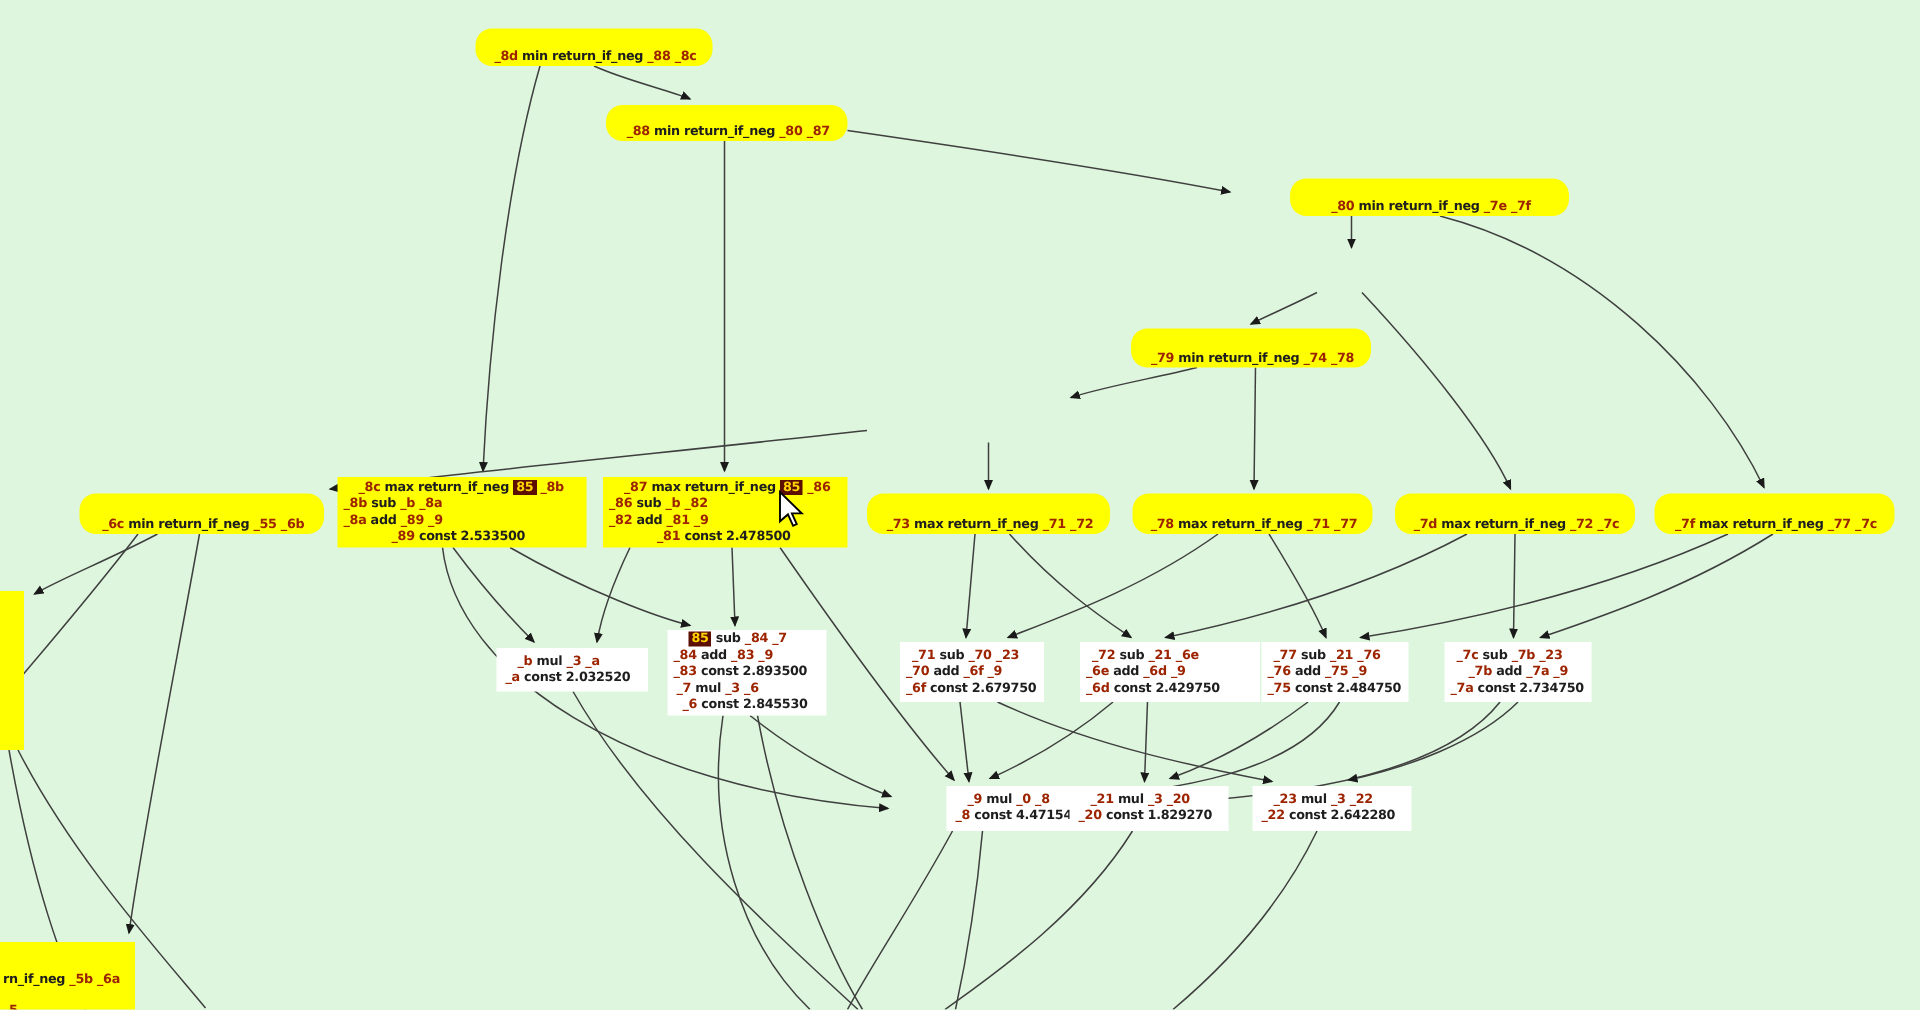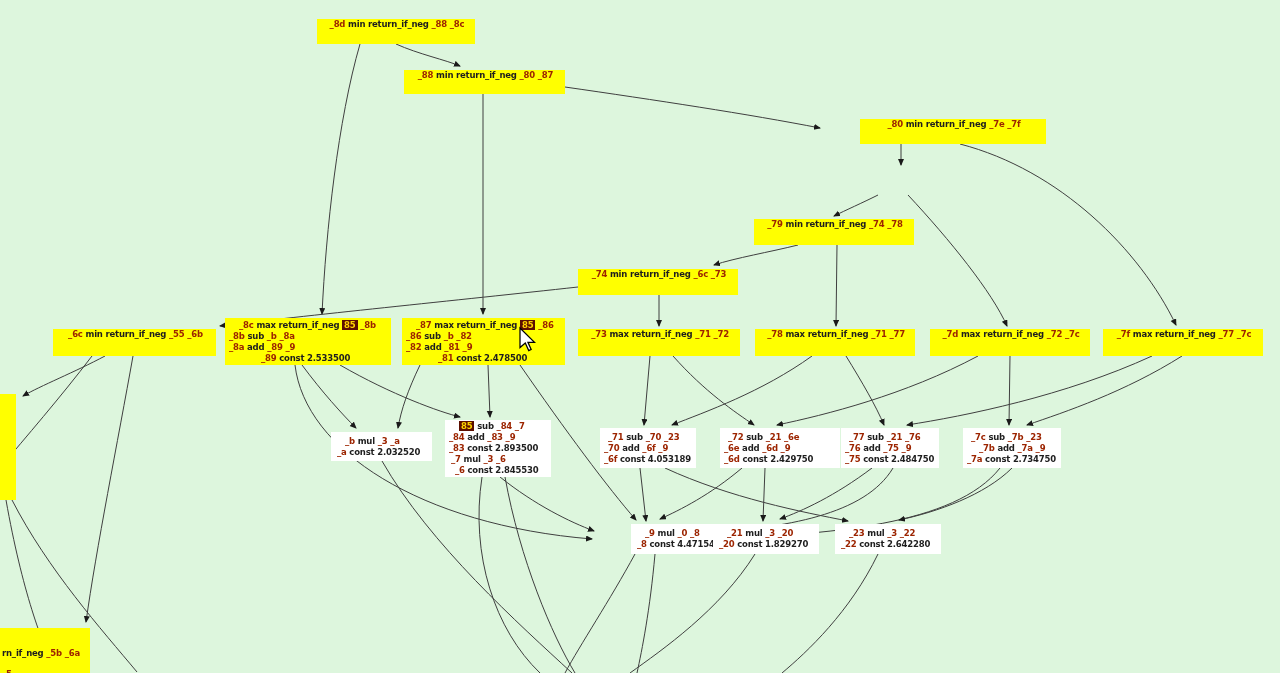--- a/index.html
+++ b/index.html
@@ -12,21 +12,21 @@
   #edge-layer{position:absolute;left:0;top:0;z-index:1;}
   #node-layer{position:absolute;left:0;top:0;width:100%;height:100%;z-index:2;}
   #cursor-layer{position:absolute;left:0;top:0;z-index:4;pointer-events:none;}
   .node{
     position:absolute;box-sizing:border-box;
     font-size:8.5px;font-weight:600;letter-spacing:-0.2px;line-height:11px;
     white-space:nowrap;overflow:hidden;color:#1e1e1e;
   }
   .node.yellow{background:var(--node-yellow,#ffff00);}
   .node.white{background:var(--node-white,#ffffff);}
-  .node.center{display:flex;align-items:flex-start;justify-content:center;}
+  .node.center{display:flex;align-items:flex-end;justify-content:center;border-radius:11px;}
   .node .line{padding-left:2px;}
   .tok-id{color:var(--id-color,#9c2400);}
   .tok-kw{color:#1e1e1e;}
   .tok-num{color:#1e1e1e;}
   .tok-hl{background:var(--hl-bg,#5c0f00);color:var(--hl-fg,#ffd400);padding:0 2px;}
   path.edge{stroke:var(--edge-color,#3f3f3f);stroke-width:1;fill:none;}
 </style>
 </head>
 <body style="--node-yellow: #ffff00; --node-white: #ffffff; --id-color: #9c2400; --hl-bg: #5c0f00; --hl-fg: #ffd400; --edge-color: #3f3f3f; background: rgb(221, 246, 221);">
 
@@ -94,23 +94,20 @@
       </div>
       <div class="node yellow center" style="left: 404px; top: 70px; width: 161px; height: 24px;">
         <div class="line" style="padding-left: 2px;"><span class="tok-id">_88</span> <span class="tok-kw">min return_if_neg</span> <span class="tok-id">_80</span> <span class="tok-id">_87</span></div>
       </div>
       <div class="node yellow center" style="left: 824px; top: 119px; width: 186px; height: 25px; margin-left: 36px;">
         <div class="line" style="padding-left: 2px;"><span class="tok-id">_80</span> <span class="tok-kw">min return_if_neg</span> <span class="tok-id">_7e</span> <span class="tok-id">_7f</span></div>
       </div>
       <div class="node yellow center" style="left: 754px; top: 219px; width: 160px; height: 26px;">
         <div class="line" style="padding-left: 2px;"><span class="tok-id">_79</span> <span class="tok-kw">min return_if_neg</span> <span class="tok-id">_74</span> <span class="tok-id">_78</span></div>
       </div>
-      <div class="node yellow center" style="left: 578px; top: 269px; width: 160px; height: 26px;">
-        <div class="line" style="padding-left: 2px;"><span class="tok-id">_74</span> <span class="tok-kw">min return_if_neg</span> <span class="tok-id">_6c</span> <span class="tok-id">_73</span></div>
-      </div>
       <div class="node yellow center" style="left: 53px; top: 329px; width: 163px; height: 27px;">
         <div class="line" style="padding-left: 2px;"><span class="tok-id">_6c</span> <span class="tok-kw">min return_if_neg</span> <span class="tok-id">_55</span> <span class="tok-id">_6b</span></div>
       </div>
       <div class="node yellow" style="left: 225px; top: 318px; width: 166px; height: 47px; padding-top: 1.5px;">
         <div class="line" style="padding-left: 14px;"><span class="tok-id">_8c</span> <span class="tok-kw">max return_if_neg</span> <span class="tok-hl">85</span> <span class="tok-id">_8b</span></div>
         <div class="line" style="padding-left: 4px;"><span class="tok-id">_8b</span> <span class="tok-kw">sub</span> <span class="tok-id">_b</span> <span class="tok-id">_8a</span></div>
         <div class="line" style="padding-left: 4px;"><span class="tok-id">_8a</span> <span class="tok-kw">add</span> <span class="tok-id">_89</span> <span class="tok-id">_9</span></div>
         <div class="line" style="padding-left: 36px;"><span class="tok-id">_89</span> <span class="tok-kw">const</span> <span class="tok-num">2.533500</span></div>
       </div>
       <div class="node yellow" style="left: 402px; top: 318px; width: 163px; height: 47px; padding-top: 1.5px;">
@@ -138,21 +135,21 @@
       <div class="node white" style="left: 445px; top: 420px; width: 106px; height: 57px; padding-top: 1px;">
         <div class="line" style="padding-left: 14px;"><span class="tok-hl">85</span> <span class="tok-kw">sub</span> <span class="tok-id">_84</span> <span class="tok-id">_7</span></div>
         <div class="line" style="padding-left: 4px;"><span class="tok-id">_84</span> <span class="tok-kw">add</span> <span class="tok-id">_83</span> <span class="tok-id">_9</span></div>
         <div class="line" style="padding-left: 4px;"><span class="tok-id">_83</span> <span class="tok-kw">const</span> <span class="tok-num">2.893500</span></div>
         <div class="line" style="padding-left: 6px;"><span class="tok-id">_7</span> <span class="tok-kw">mul</span> <span class="tok-id">_3</span> <span class="tok-id">_6</span></div>
         <div class="line" style="padding-left: 10px;"><span class="tok-id">_6</span> <span class="tok-kw">const</span> <span class="tok-num">2.845530</span></div>
       </div>
       <div class="node white" style="left: 600px; top: 428px; width: 96px; height: 40px; padding-top: 3.5px;">
         <div class="line" style="padding-left: 8px;"><span class="tok-id">_71</span> <span class="tok-kw">sub</span> <span class="tok-id">_70</span> <span class="tok-id">_23</span></div>
         <div class="line" style="padding-left: 4px;"><span class="tok-id">_70</span> <span class="tok-kw">add</span> <span class="tok-id">_6f</span> <span class="tok-id">_9</span></div>
-        <div class="line" style="padding-left: 4px;"><span class="tok-id">_6f</span> <span class="tok-kw">const</span> <span class="tok-num">4.053189</span></div>
+        <div class="line" style="padding-left: 4px;"><span class="tok-id">_6f</span> <span class="tok-kw">const</span> <span class="tok-num">2.679750</span></div>
       </div>
       <div class="node white" style="left: 720px; top: 428px; width: 120px; height: 40px; padding-top: 3.5px;">
         <div class="line" style="padding-left: 8px;"><span class="tok-id">_72</span> <span class="tok-kw">sub</span> <span class="tok-id">_21</span> <span class="tok-id">_6e</span></div>
         <div class="line" style="padding-left: 4px;"><span class="tok-id">_6e</span> <span class="tok-kw">add</span> <span class="tok-id">_6d</span> <span class="tok-id">_9</span></div>
         <div class="line" style="padding-left: 4px;"><span class="tok-id">_6d</span> <span class="tok-kw">const</span> <span class="tok-num">2.429750</span></div>
       </div>
       <div class="node white" style="left: 841px; top: 428px; width: 98px; height: 40px; padding-top: 3.5px;">
         <div class="line" style="padding-left: 8px;"><span class="tok-id">_77</span> <span class="tok-kw">sub</span> <span class="tok-id">_21</span> <span class="tok-id">_76</span></div>
         <div class="line" style="padding-left: 4px;"><span class="tok-id">_76</span> <span class="tok-kw">add</span> <span class="tok-id">_75</span> <span class="tok-id">_9</span></div>
         <div class="line" style="padding-left: 4px;"><span class="tok-id">_75</span> <span class="tok-kw">const</span> <span class="tok-num">2.484750</span></div>

